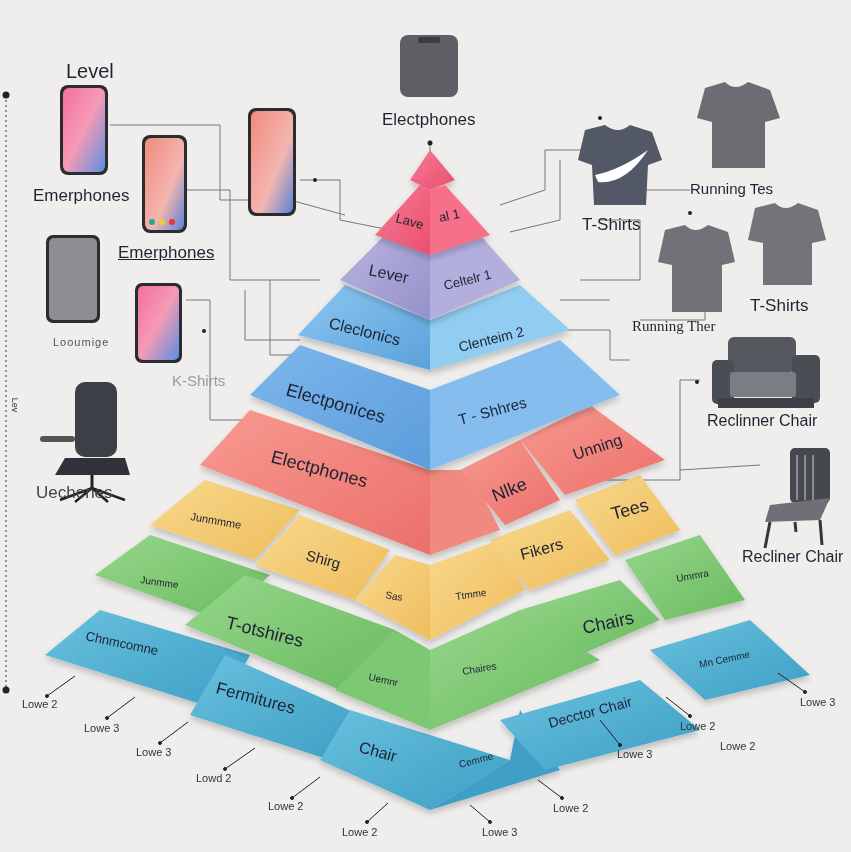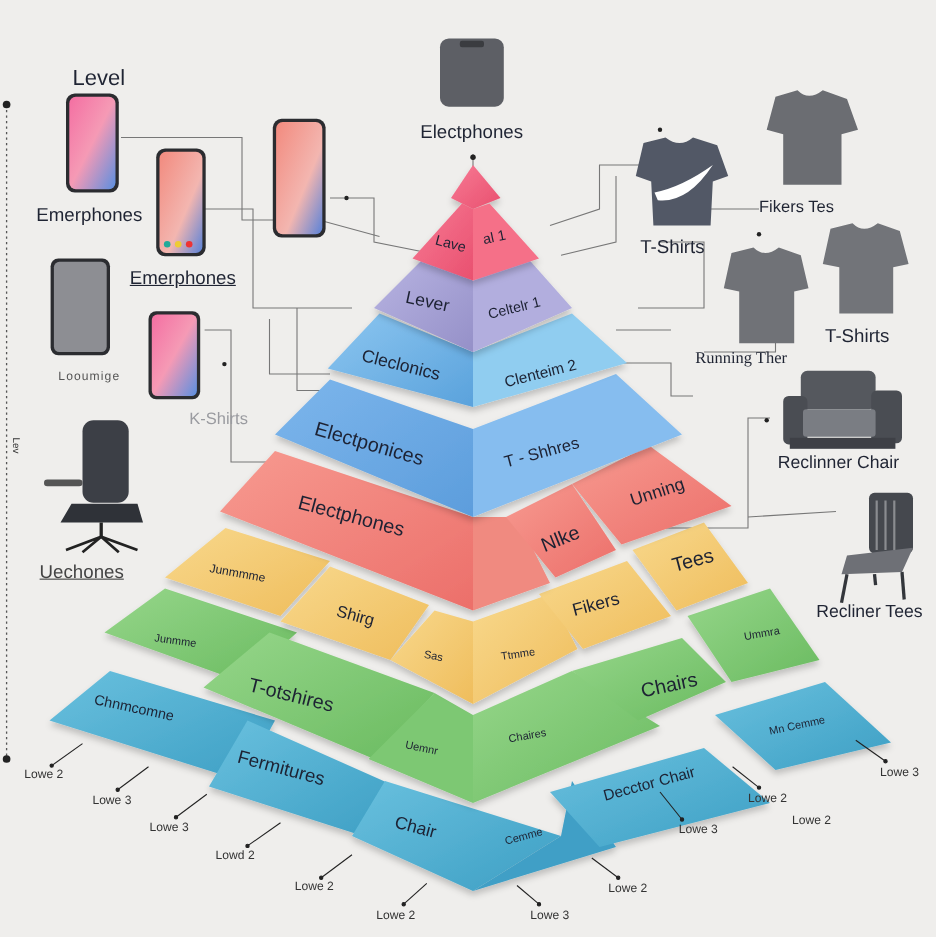--- a/index.html
+++ b/index.html
@@ -283,29 +283,29 @@
     <line x1="795" y1="522" x2="796" y2="532" stroke="#33363b" stroke-width="3"></line>
     <line x1="820" y1="520" x2="822" y2="545" stroke="#33363b" stroke-width="3"></line>
   </g>
 </svg>
 
 <div class="lbl big" style="left:66px;top:60px;font-size:20px;">Level</div>
 <div class="lbl big" style="left:33px;top:186px;">Emerphones</div>
 <div class="lbl big" style="left:118px;top:243px;text-decoration:underline;">Emerphones</div>
 <div class="lbl small" style="left:40px;top:336px;margin-left:13px;">Looumige</div>
 <div class="lbl faint" style="left:128px;top:372px;">K-Shirts</div>
-<div class="lbl big" style="left:36px;top:510px;color:#444;text-decoration:underline;">Uechones</div>
+<div class="lbl big" style="left:36px;top:483px;color:#444;">Uechones</div>
 <div class="lbl big" style="left:382px;top:110px;">Electphones</div>
 
 <div class="lbl big" style="left:582px;top:215px;">T-Shirts</div>
-<div class="lbl big" style="left:690px;top:180px;font-size:15px;">Fikers Tes</div>
+<div class="lbl big" style="left:690px;top:180px;font-size:15px;">Running Tes</div>
 <div class="lbl big" style="left:632px;top:318px;font-size:15px;font-family:Liberation Serif, serif;">Running Ther</div>
 <div class="lbl big" style="left:750px;top:296px;">T-Shirts</div>
 <div class="lbl big" style="left:707px;top:412px;font-size:16px;">Reclinner Chair</div>
-<div class="lbl big" style="left:742px;top:548px;font-size:16px;">Recliner Tees</div>
+<div class="lbl big" style="left:742px;top:548px;font-size:16px;">Recliner Chair</div>
 
 <div class="lvl" style="left:8px;top:400px;transform:rotate(90deg);font-size:9px;">Lev</div>
 
 <div class="lvl" style="left:22px;top:698px;">Lowe 2</div>
 <div class="lvl" style="left:84px;top:722px;">Lowe 3</div>
 <div class="lvl" style="left:136px;top:746px;">Lowe 3</div>
 <div class="lvl" style="left:196px;top:772px;">Lowd 2</div>
 <div class="lvl" style="left:268px;top:800px;">Lowe 2</div>
 <div class="lvl" style="left:342px;top:826px;">Lowe 2</div>
 <div class="lvl" style="left:482px;top:826px;">Lowe 3</div>

